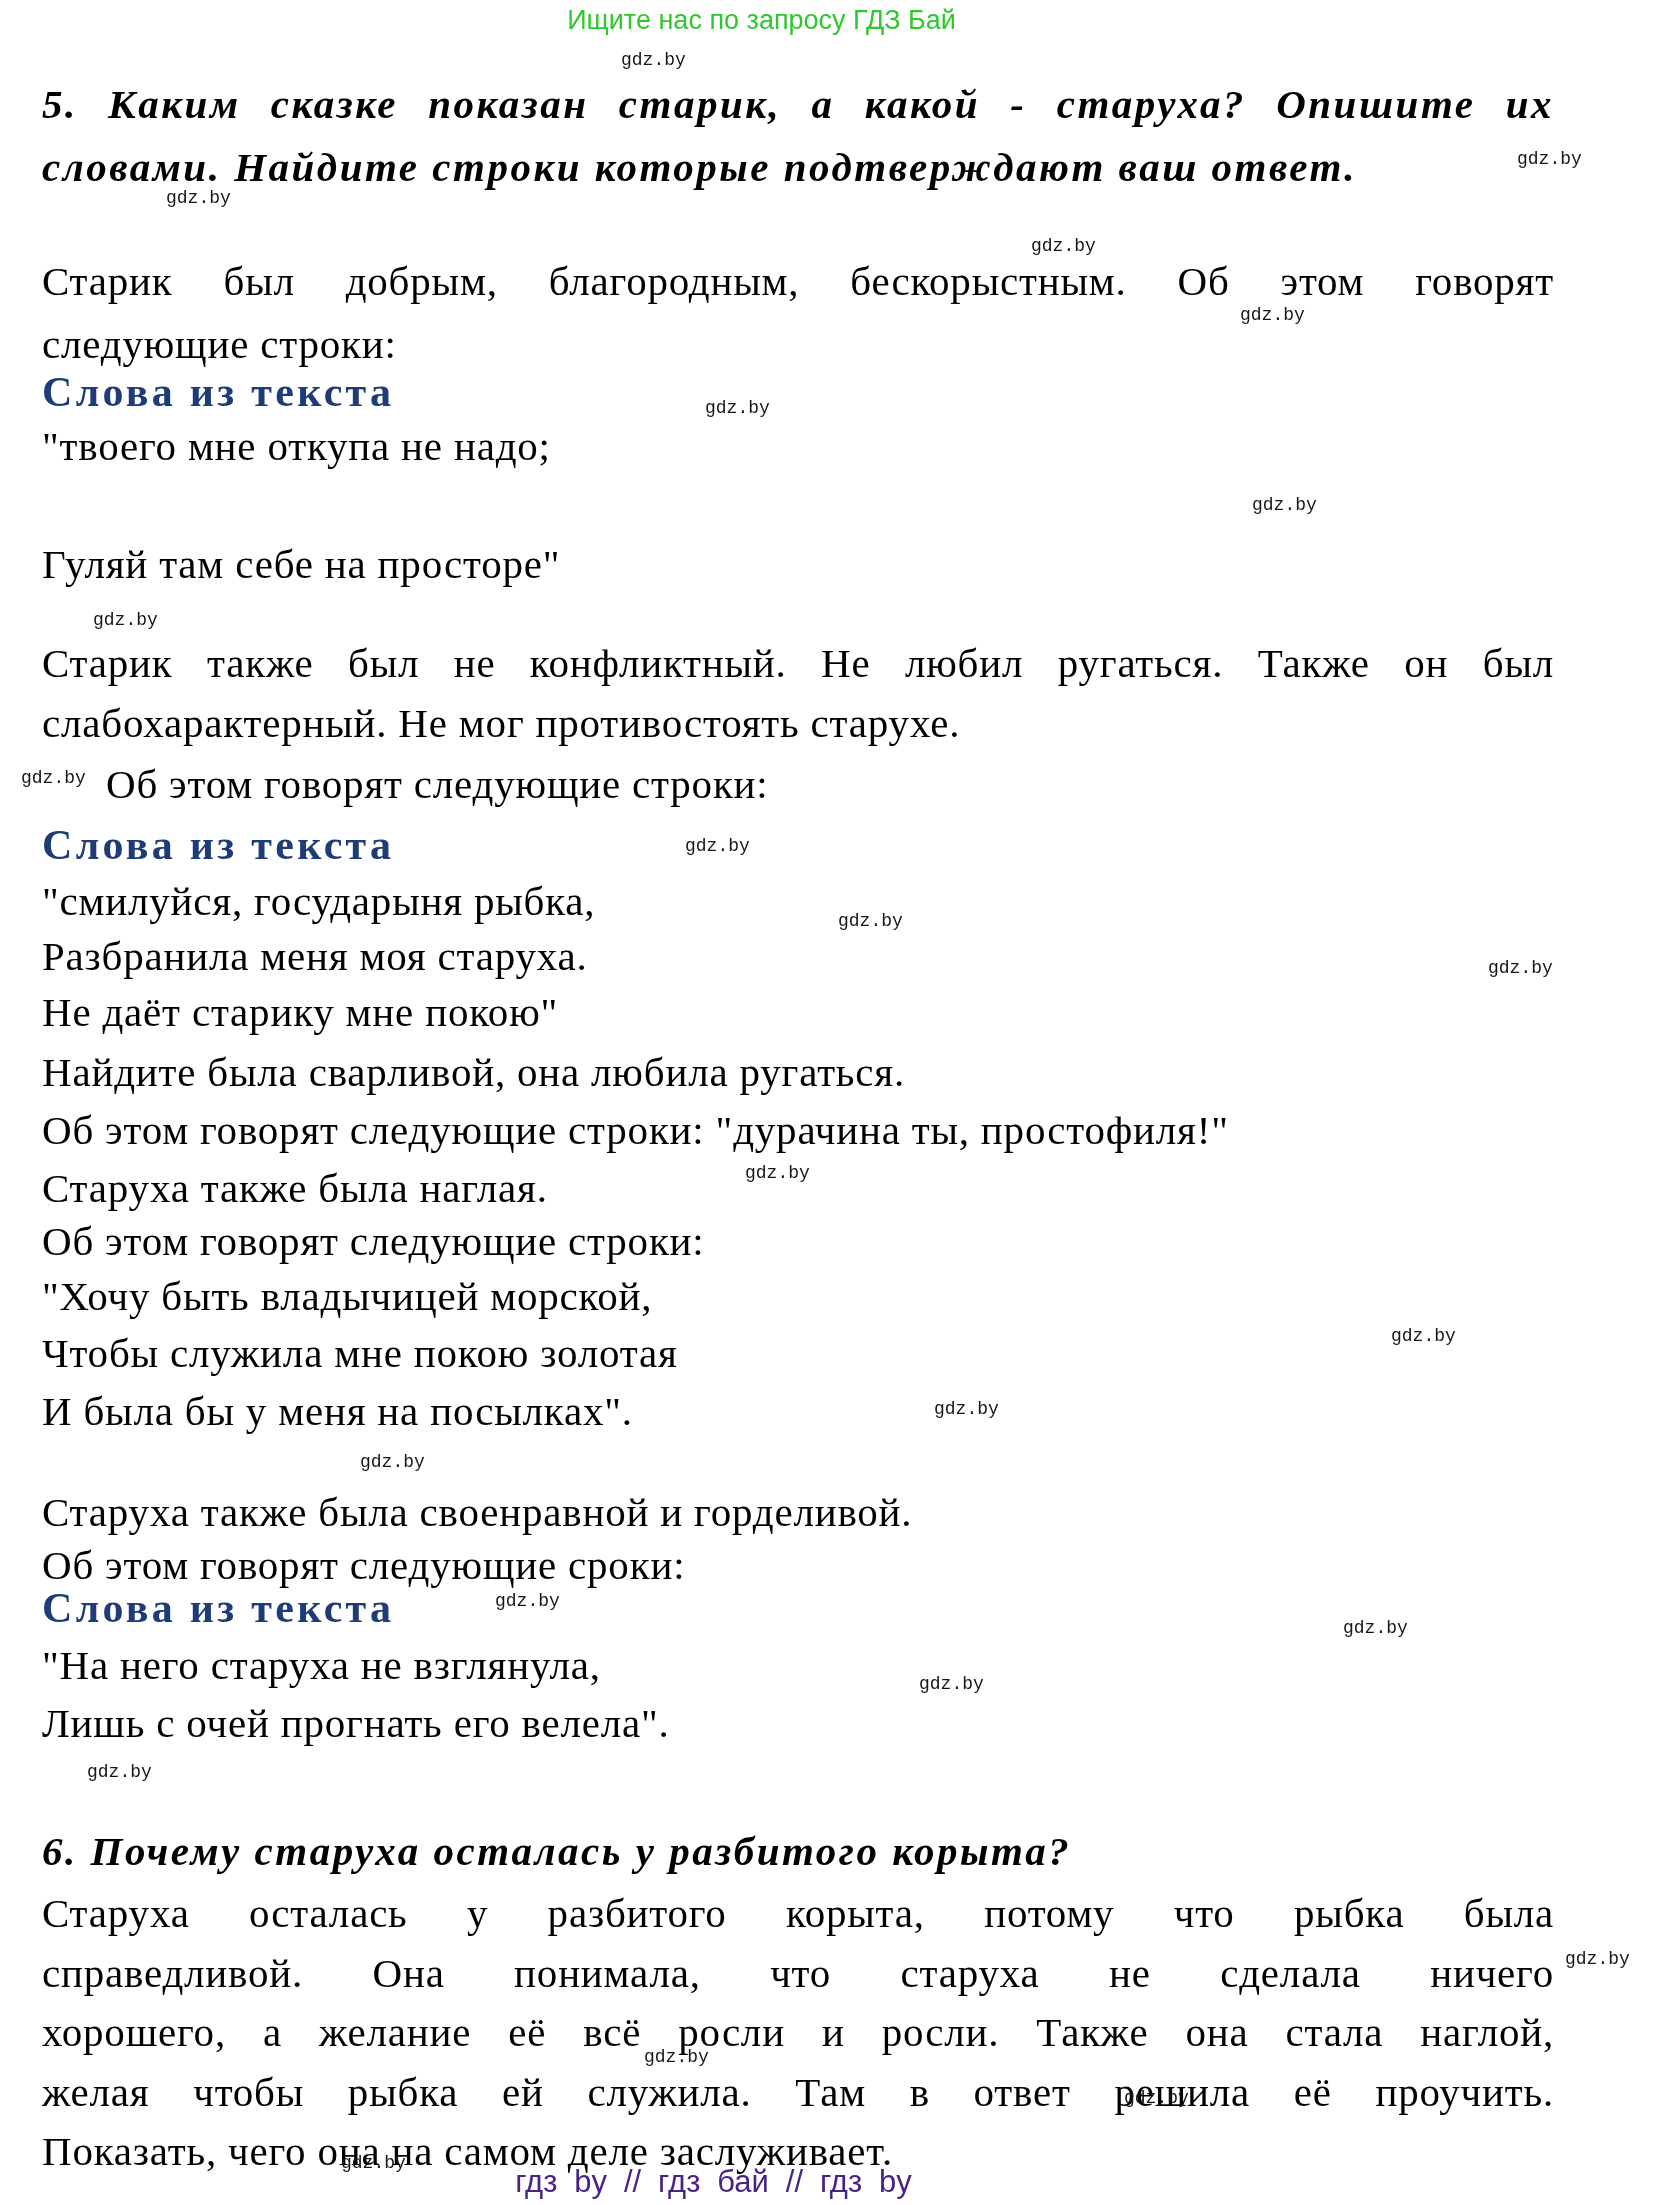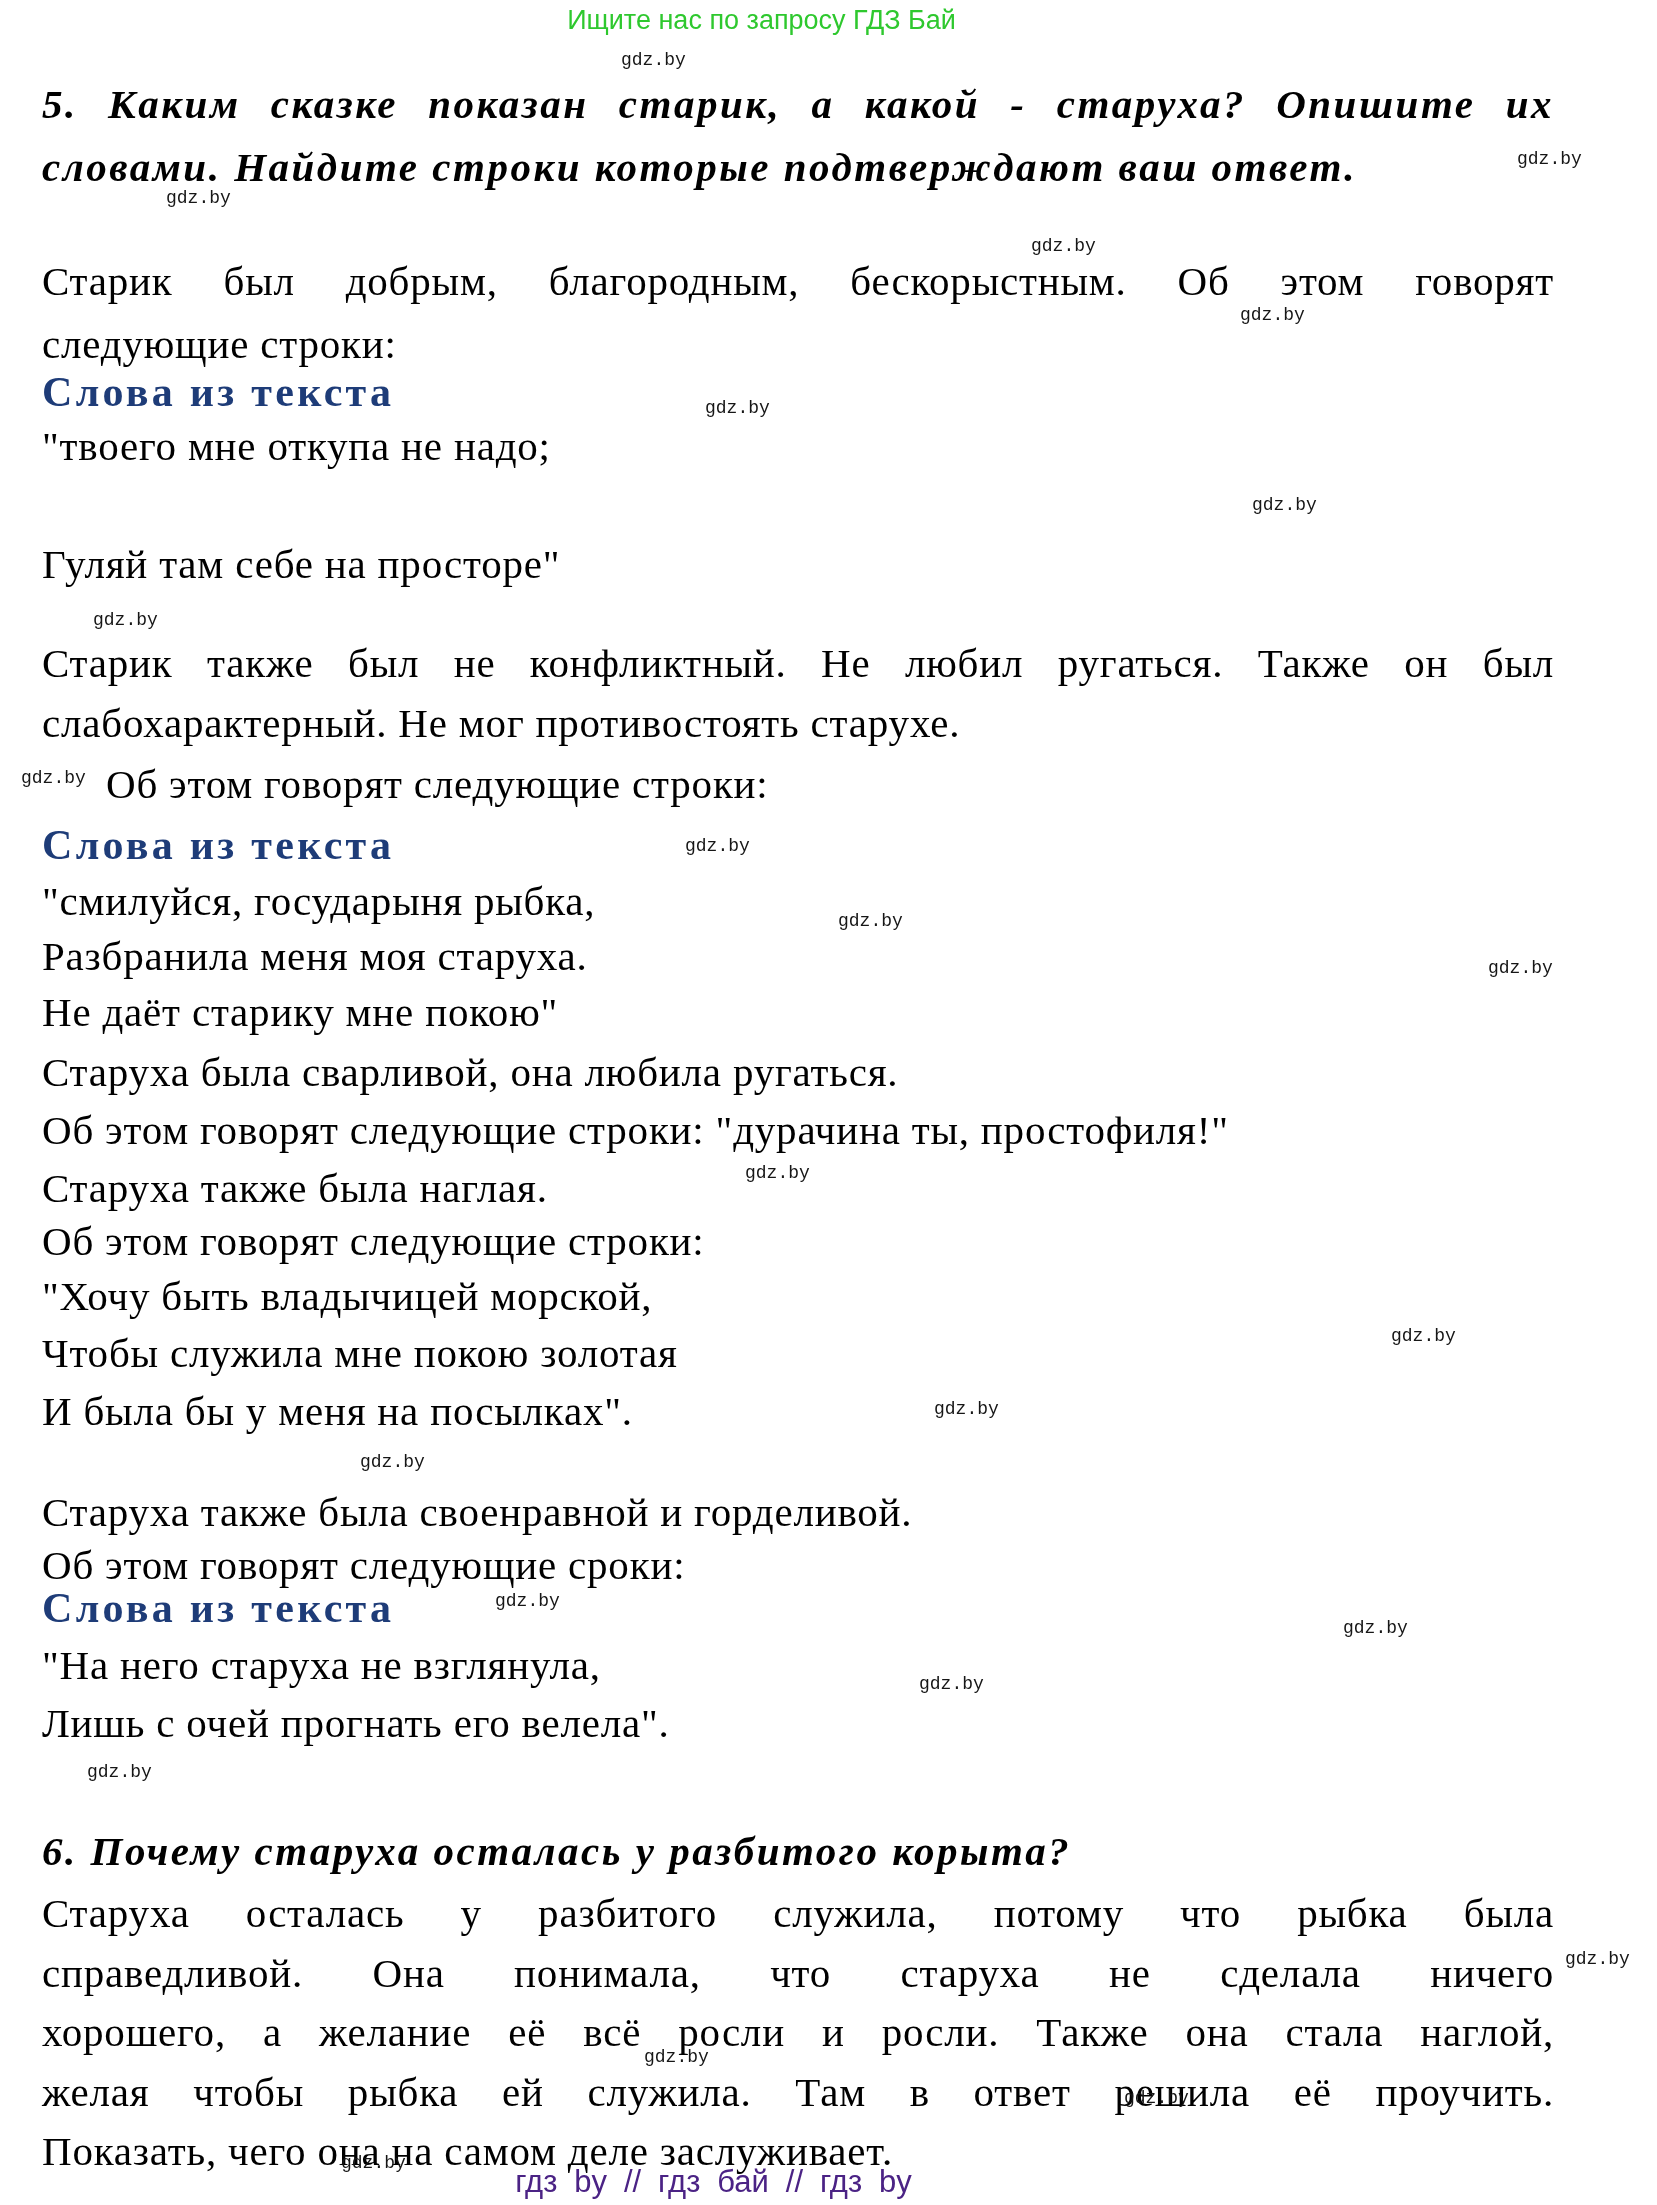--- a/index.html
+++ b/index.html
@@ -90,40 +90,40 @@
   <div class="ln t jl" style="top:639px">Старик также был не конфликтный. Не любил ругаться. Также он был</div>
   <div class="ln t" style="top:699px">слабохарактерный. Не мог противостоять старухе.</div>
   <div class="ln t" style="top:760px; left:106px">Об этом говорят следующие строки:</div>
 
   <div class="ln b" style="top:821px">Слова из текста</div>
 
   <div class="ln t" style="top:877px">"смилуйся, государыня рыбка,</div>
   <div class="ln t" style="top:932px">Разбранила меня моя старуха.</div>
   <div class="ln t" style="top:988px">Не даёт старику мне покою"</div>
 
-  <div class="ln t" style="top:1048px">Старуха была сварливой, она любила ругаться.</div>
+  <div class="ln t" style="top:1048px">Найдите была сварливой, она любила ругаться.</div>
   <div class="ln t" style="top:1106px">Об этом говорят следующие строки: "дурачина ты, простофиля!"</div>
   <div class="ln t" style="top:1164px">Старуха также была наглая.</div>
   <div class="ln t" style="top:1217px">Об этом говорят следующие строки:</div>
 
   <div class="ln t" style="top:1272px">"Хочу быть владычицей морской,</div>
   <div class="ln t" style="top:1329px">Чтобы служила мне покою золотая</div>
   <div class="ln t" style="top:1387px">И была бы у меня на посылках".</div>
 
   <div class="ln t" style="top:1488px">Старуха также была своенравной и горделивой.</div>
   <div class="ln t" style="top:1541px">Об этом говорят следующие сроки:</div>
 
   <div class="ln b" style="top:1584px">Слова из текста</div>
 
   <div class="ln t" style="top:1641px">"На него старуха не взглянула,</div>
   <div class="ln t" style="top:1699px">Лишь с очей прогнать его велела".</div>
 
   <div class="ln h" style="top:1826px">6. Почему старуха осталась у разбитого корыта?</div>
 
-  <div class="ln t jl" style="top:1889px">Старуха осталась у разбитого служила, потому что рыбка была</div>
+  <div class="ln t jl" style="top:1889px">Старуха осталась у разбитого корыта, потому что рыбка была</div>
   <div class="ln t jl" style="top:1949px">справедливой. Она понимала, что старуха не сделала ничего</div>
   <div class="ln t jl" style="top:2008px">хорошего, а желание её всё росли и росли. Также она стала наглой,</div>
   <div class="ln t jl" style="top:2068px">желая чтобы рыбка ей служила. Там в ответ решила её проучить.</div>
   <div class="ln t" style="top:2127px">Показать, чего она на самом деле заслуживает.</div>
 
   <div class="footer">гдз by // гдз бай // гдз by</div>
 
   <div id="wm-layer">
       <span class="wm" style="left: 621px; top: 48px;">gdz.by</span>
       <span class="wm" style="left: 1517px; top: 147px;">gdz.by</span>

